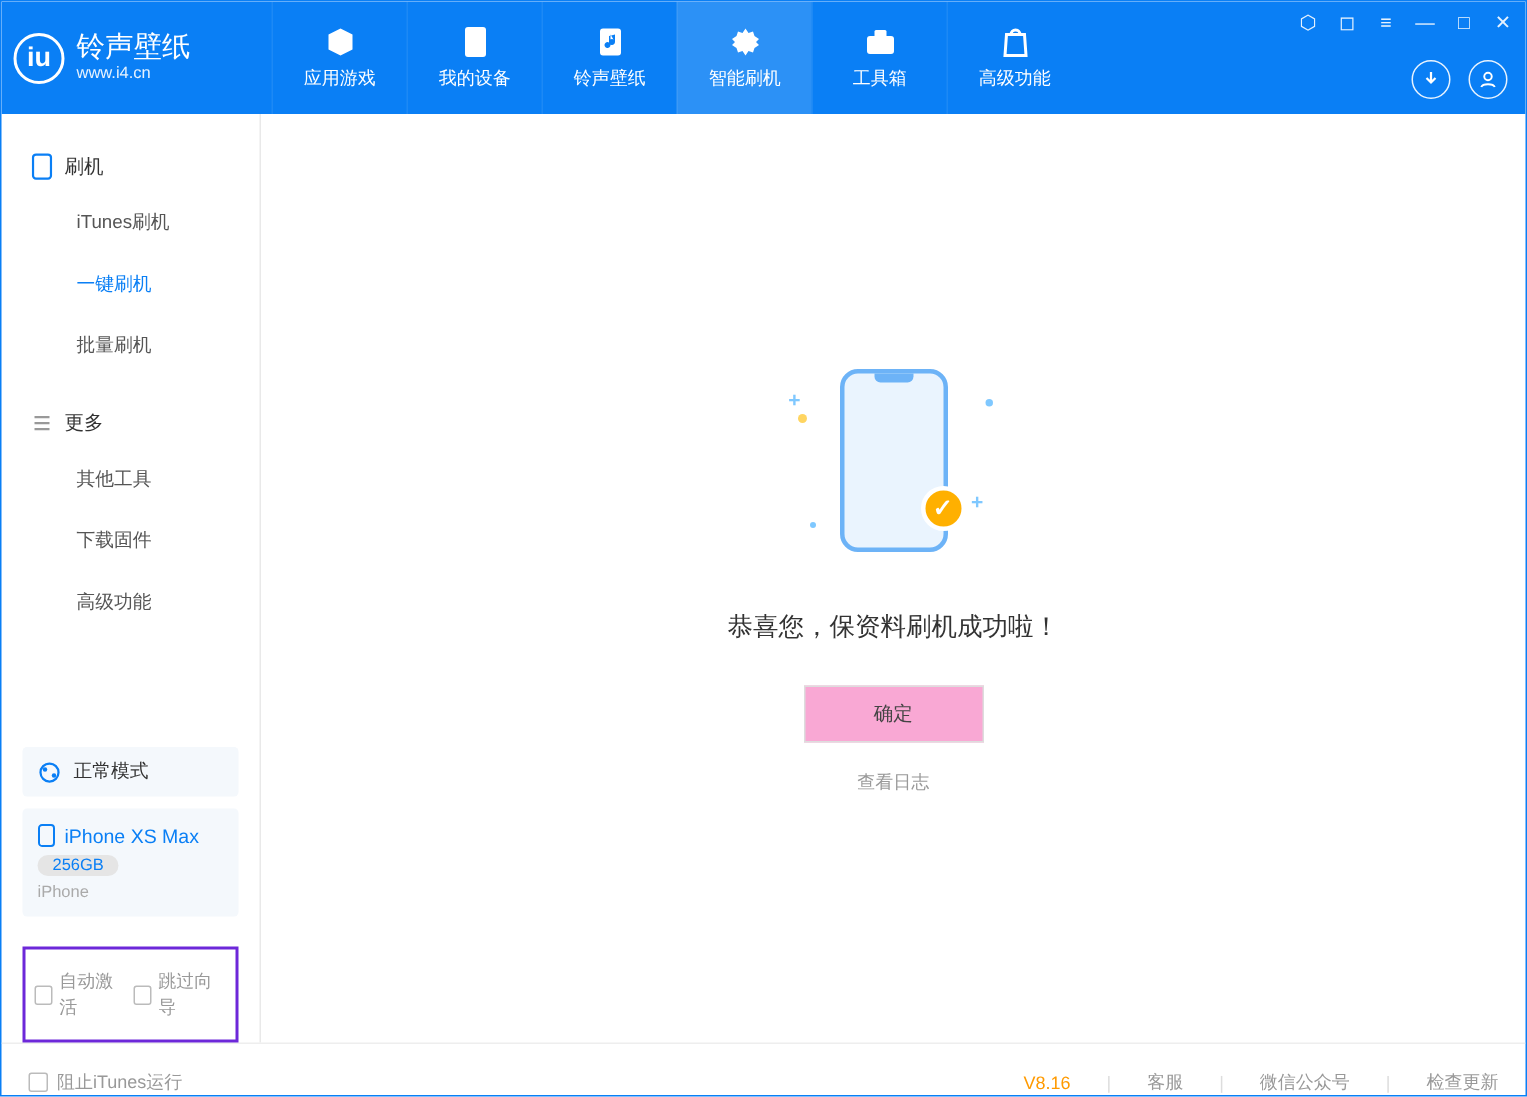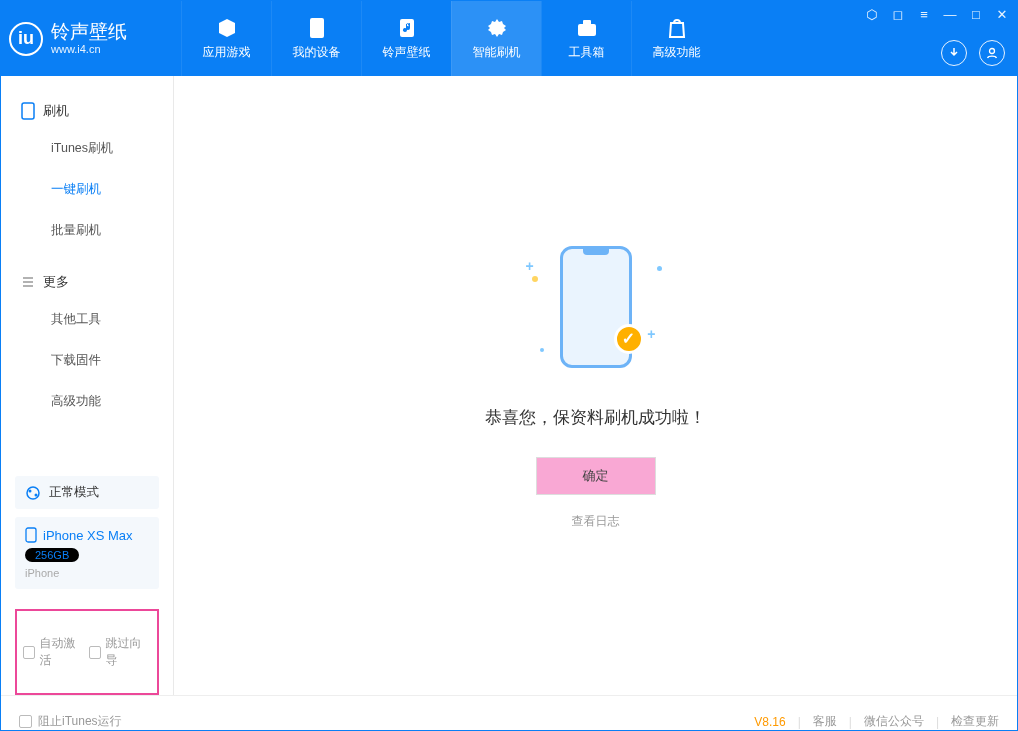--- a/index.html
+++ b/index.html
@@ -25,23 +25,23 @@
 .body { display: flex; height: 619px; }
 .sidebar { width: 173px; border-right: 1px solid #e9e9e9; display: flex; flex-direction: column; position: relative; }
 .sb-scroll { flex: 1; padding-top: 18px; }
 .sb-group-hdr { display: flex; align-items: center; gap: 8px; padding: 8px 20px; color: #333; font-size: 13px; font-weight: 500; }
 .sb-item { padding: 12px 20px 12px 50px; font-size: 12.5px; color: #555; cursor: pointer; }
 .sb-item.active { color: #0a7ff5; }
 .sb-bottom { padding: 10px 14px 0; }
 .sb-card { background: #f4f8fc; border-radius: 3px; padding: 8px 10px; margin-bottom: 8px; display: flex; align-items: center; gap: 8px; color: #333; font-size: 12.5px; }
 .sb-device-card { background: #f4f8fc; border-radius: 3px; padding: 10px; }
 .sb-device-name { color: #0a7ff5; font-size: 13px; font-weight: 500; display: flex; align-items: center; gap: 6px; }
-.sb-badge { display: inline-block; background: #000000; color: #0a7ff5; border-radius: 10px; padding: 1px 10px; font-size: 11px; margin-top: 5px; }
+.sb-badge { display: inline-block; background: #e5e5e5; color: #0a7ff5; border-radius: 10px; padding: 1px 10px; font-size: 11px; margin-top: 5px; }
 .sb-subtext { color: #aaa; font-size: 11px; margin-top: 4px; }
-.sb-checks { border: 2px solid #ec4899; margin: 20px 0 0 0; padding: 24px 6px; display: flex; gap: 4px; align-items: center; }
+.sb-checks { border: 2px solid #6d28d9; margin: 20px 0 0 0; padding: 13px 6px; display: flex; gap: 4px; align-items: center; }
 .chk { display: flex; align-items: center; gap: 4px; color: #999; font-size: 12px; }
 .chkbox { width: 13px; height: 13px; border: 1px solid #bbb; border-radius: 2px; }
 
 
 .main { flex: 1; display: flex; flex-direction: column; align-items: center; justify-content: center; position: relative; }
 .illus { position: relative; width: 140px; height: 140px; margin-bottom: 24px; }
 .phone { width: 72px; height: 122px; border: 3px solid #6db3f7; border-radius: 12px; background: #eaf4fe; position: absolute; left: 34px; top: 4px; }
 .phone-notch { width: 26px; height: 6px; background: #6db3f7; border-radius: 0 0 4px 4px; position: absolute; left: 50%; transform: translateX(-50%); top: 0; }
 .check-badge { width: 30px; height: 30px; background: #ffb000; border-radius: 50%; border: 3px solid #fff; position: absolute; right: 22px; bottom: 28px; display: flex; align-items: center; justify-content: center; color: #fff; font-weight: bold; }
 .dot { position: absolute; border-radius: 50%; }
@@ -51,21 +51,21 @@
 .plus { position: absolute; color: #7fc8ff; font-size: 14px; font-weight: bold; }
 .p1 { left: 0; top: 16px; }
 .p2 { right: 10px; bottom: 40px; }
 .success-text { font-size: 17px; color: #333; margin-bottom: 28px; }
 .ok-btn { border: 1px solid #ddd; background: #f9a8d4; padding: 9px 46px; font-size: 13px; color: #444; cursor: pointer; margin-bottom: 18px; }
 .log-link { color: #999; font-size: 12px; cursor: pointer; }
 
 
 .footer { height: 52px; border-top: 1px solid #eee; display: flex; align-items: center; padding: 0 18px; font-size: 12px; color: #999; }
 .ft-left { display: flex; align-items: center; gap: 6px; }
-.ft-right { margin-left: auto; display: flex; align-items: center; gap: 4px; }
+.ft-right { margin-left: auto; display: flex; align-items: center; gap: 16px; }
 .ft-ver { color: #ff9a00; }
 .ft-sep { color: #ddd; padding: 0 8px; }
 .ft-link { cursor: pointer; }
 </style>
 </head>
 <body>
 
 <div class="header">
   <div class="logo-area">
     <div class="logo-circle">iu</div>

